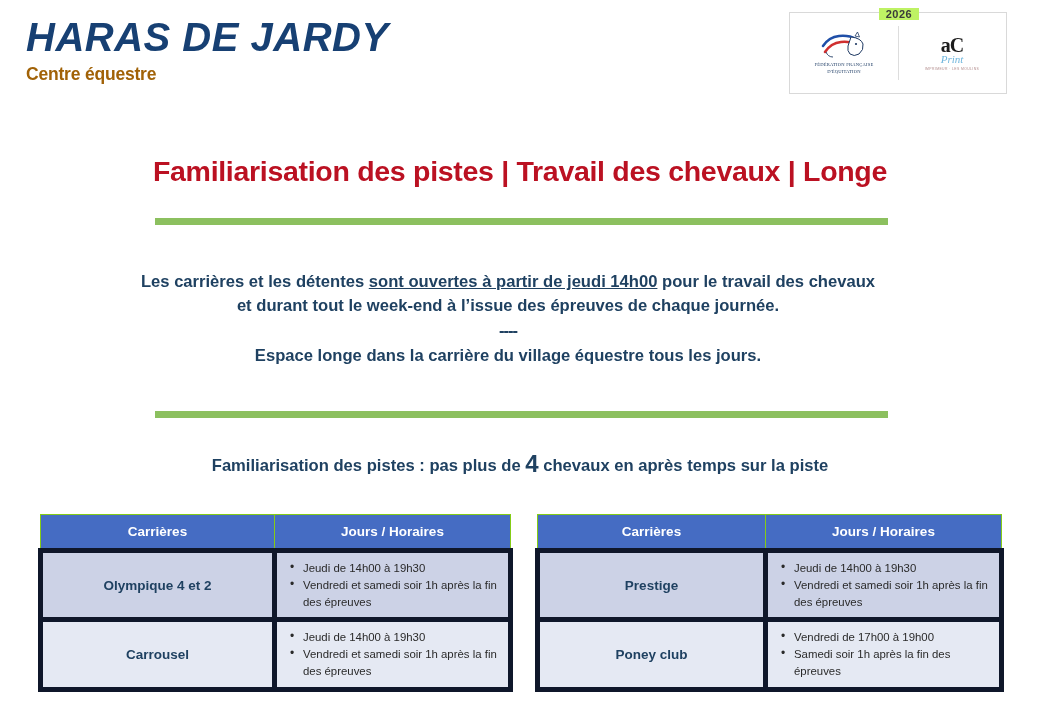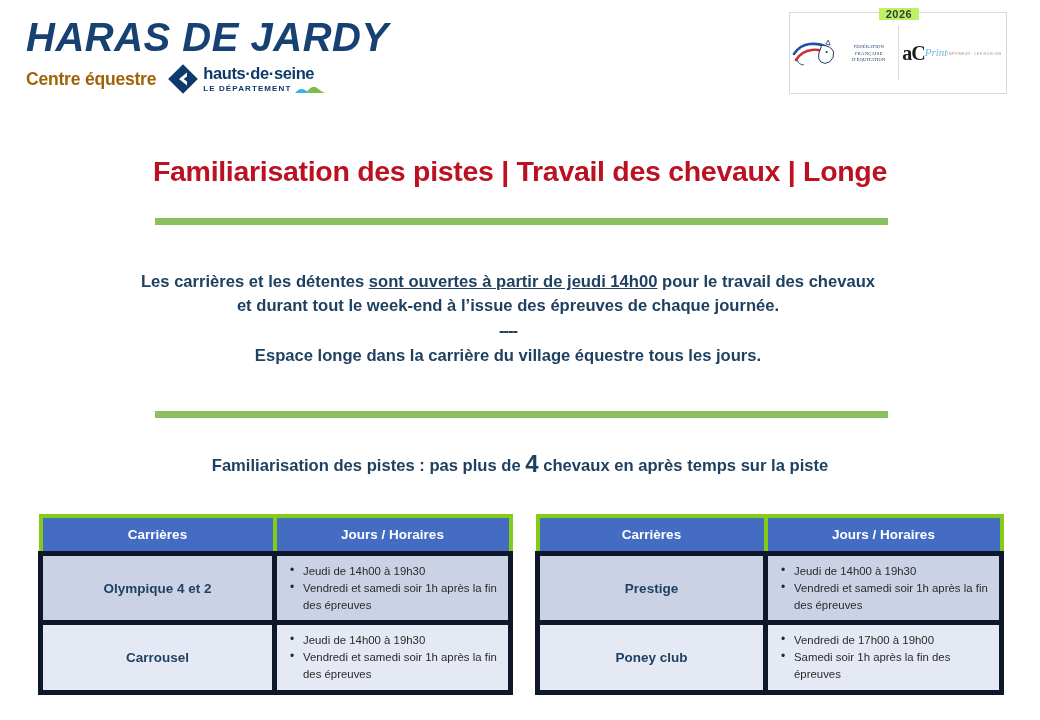--- a/index.html
+++ b/index.html
@@ -108,21 +108,21 @@
   }
   .partner-logos {
     display: flex;
     height: 100%;
     align-items: center;
   }
   .partner-cell {
     flex: 1;
     height: 62px;
     display: flex;
-    flex-direction: row;
+    flex-direction: column;
     align-items: center;
     justify-content: center;
     position: relative;
   }
   .partner-cell + .partner-cell::before {
     content: "";
     position: absolute;
     left: 0; top: 4px;
     width: 1px; height: 54px;
     background: #dddddd;
@@ -240,21 +240,21 @@
   #table-left  { left: 38px;  width: 470px; }
   #table-right { left: 535px; width: 464px; }
 
   .sched-table th {
     background: #456cc3;
     color: #ffffff;
     font-size: 13.5px;
     font-weight: bold;
     height: 33px;
     text-align: center;
-    border: 4px solid #84cc16;
+    border: 1px solid #84cc16;
     padding: 0;
   }
   .sched-table td {
     border: 5px solid #0f172a;
     padding: 0;
     vertical-align: middle;
   }
   .row-a td { background: #ccd2e6; }
   .row-b td { background: #e5e9f3; }
 
@@ -293,36 +293,20 @@
 </style>
 </head>
 <body>
 
 <div id="header-bar">
 
   <div id="haras-logo-block">
     <div id="haras-wordmark">HARAS DE JARDY</div>
     <div id="haras-sub-row">
       <div id="haras-tagline">Centre équestre</div>
-      <div id="hds-logo">
-        <svg id="hds-diamond" viewBox="0 0 30 30">
-          <rect x="4.5" y="4.5" width="21" height="21" transform="rotate(45 15 15)" fill="#0e3a6b"></rect>
-          <path d="M19 8.5 L11 15 L19 21.5 L19 17.5 L15.6 15 L19 12.5 Z" fill="#ffffff"></path>
-        </svg>
-        <div id="hds-text">
-          <div id="hds-name">hauts·de·seine</div>
-          <div id="hds-dept-row">
-            <div id="hds-dept">LE DÉPARTEMENT</div>
-            <svg id="hds-hill" viewBox="0 0 30 10">
-              <path d="M0 10 Q5 4 10 7 Q13 9 15 10 Z" fill="#2fb7e8"></path>
-              <path d="M11 10 Q17 1 22 5 Q27 9 30 10 Z" fill="#7dbb4c"></path>
-            </svg>
-          </div>
-        </div>
-      </div>
     </div>
   </div>
 
   <div id="partner-card">
     <div id="partner-year">
       <span>2026</span>
     </div>
     <div class="partner-logos">
 
       <div class="partner-cell">

